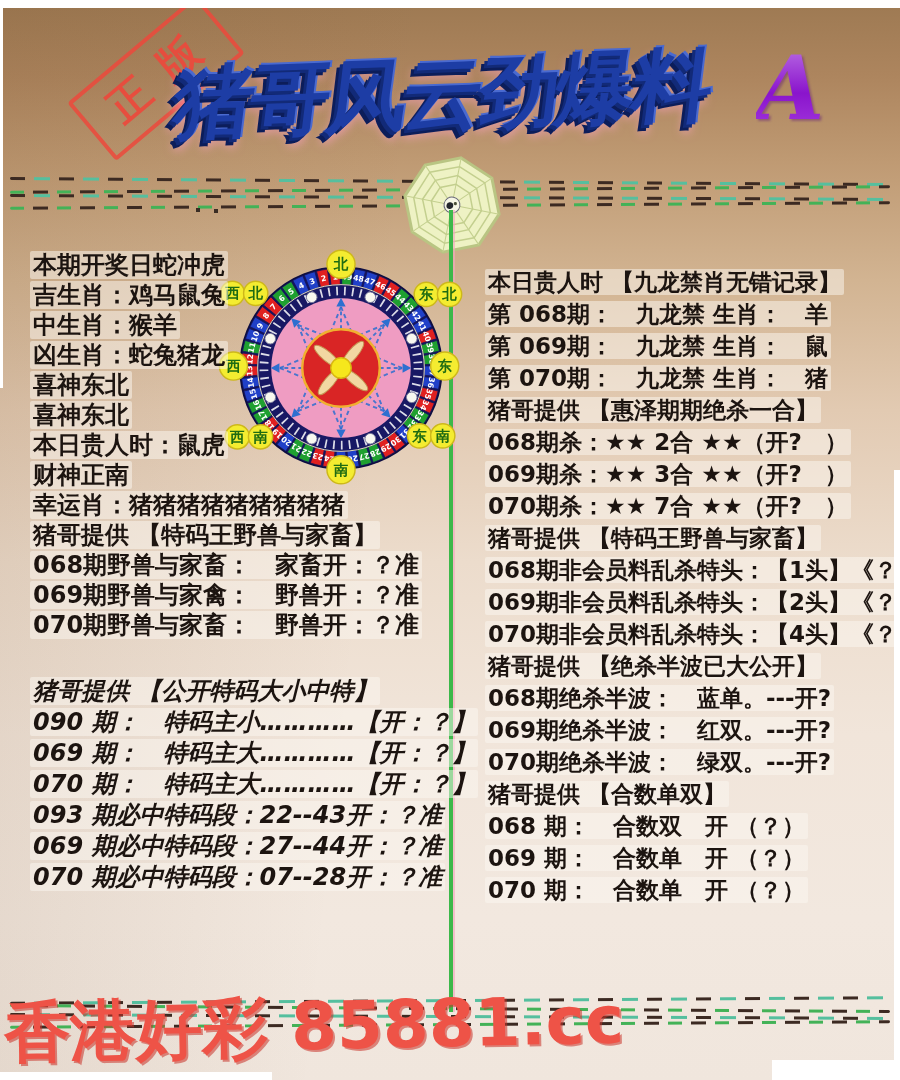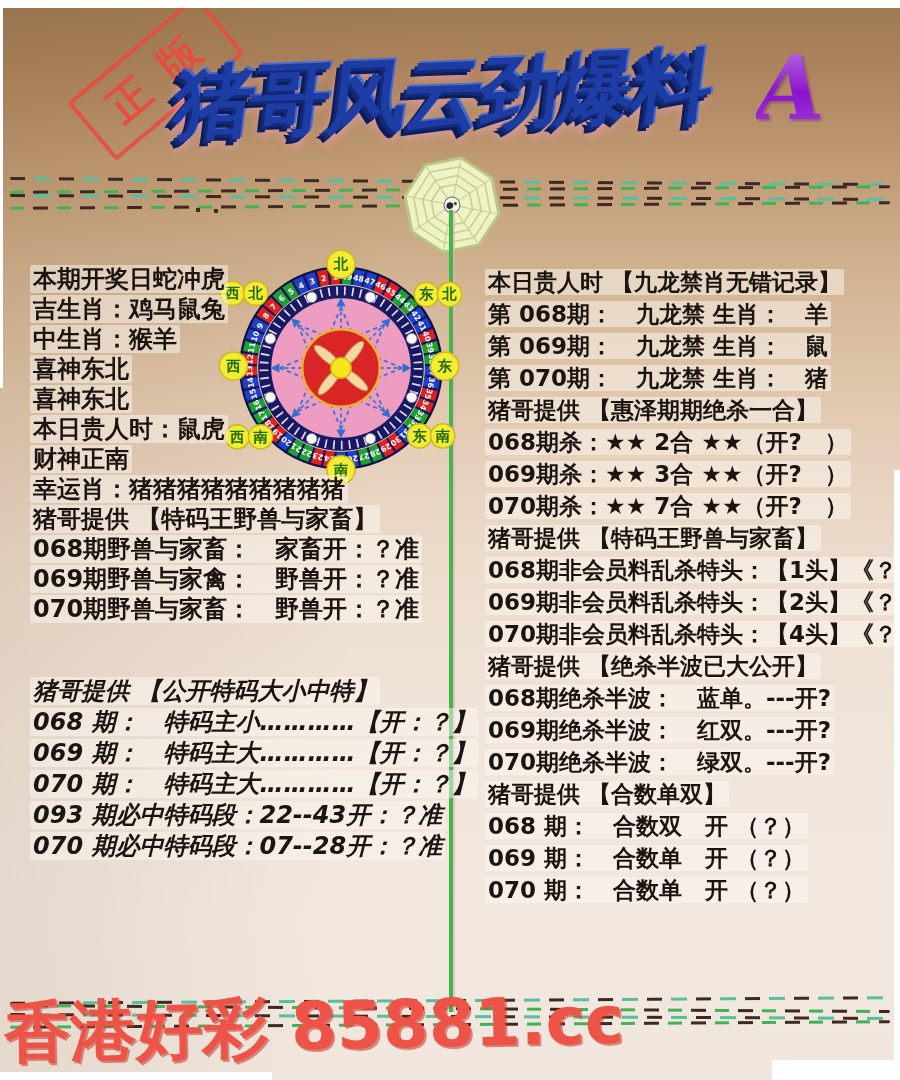--- a/index.html
+++ b/index.html
@@ -49,21 +49,21 @@
   .vline{position:absolute;left:449px;top:210px;width:4px;height:802px;background:#3db84a;}
   .vline-pink{position:absolute;left:453px;top:210px;width:2px;height:802px;background:rgba(242,168,190,.65);}
   
   .bagua{position:absolute;left:402px;top:155px;width:100px;height:100px;}
   .wheel{position:absolute;left:215px;top:242px;width:252px;height:252px;}
   svg{font-family:"DejaVu Sans","Liberation Sans",sans-serif;}
   
   .col{position:absolute;font-weight:bold;color:#1c1410;white-space:nowrap;}
   .col .ln{display:block;}
   .col .hl{background:rgba(252,248,242,.5);padding:0 3px;border-radius:2px;}
-  .left-s1{left:30px;top:264px;font-size:24px;}
+  .left-s1{left:30px;top:250px;font-size:24px;}
   .left-s1 .ln{height:30px;line-height:30px;}
   .left-s2{left:30px;top:676px;font-size:24px;}
   .left-s2 .ln{height:31px;line-height:31px;font-style:italic;}
   .right-col{left:485px;top:266px;font-size:23px;}
   .right-col .ln{height:32px;line-height:32px;}
   
   .agency{
     position:absolute;left:212px;top:1014px;font-size:40px;font-weight:bold;
     letter-spacing:5px;color:#98a2dc;white-space:nowrap;
     text-shadow:3px 3px 0 #4a58a8;
@@ -284,37 +284,39 @@
       <circle cx="81" cy="70" r="12.5" fill="#f4ec30" stroke="#cdb81a" stroke-width="1.5"></circle>
       <text x="81" y="70" font-size="15" font-weight="bold" fill="#1e6b12" text-anchor="middle" dy="5">东</text>
       <circle cx="105" cy="70" r="12.5" fill="#f4ec30" stroke="#cdb81a" stroke-width="1.5"></circle>
       <text x="105" y="70" font-size="15" font-weight="bold" fill="#1e6b12" text-anchor="middle" dy="5">南</text>
     </svg>
 
   <div class="col left-s1">
     <div class="ln"><span class="hl">本期开奖日蛇冲虎</span></div>
     <div class="ln"><span class="hl">吉生肖：鸡马鼠兔</span></div>
     <div class="ln"><span class="hl">中生肖：猴羊</span></div>
+    <div class="ln"><span class="hl">凶生肖：蛇兔猪龙</span></div>
     <div class="ln"><span class="hl">喜神东北</span></div>
     <div class="ln"><span class="hl">喜神东北</span></div>
     <div class="ln"><span class="hl">本日贵人时：鼠虎</span></div>
     <div class="ln"><span class="hl">财神正南</span></div>
     <div class="ln"><span class="hl">幸运肖：猪猪猪猪猪猪猪猪猪</span></div>
     <div class="ln"><span class="hl">猪哥提供 【特码王野兽与家畜】</span></div>
     <div class="ln"><span class="hl">068期野兽与家畜：　家畜开：？准</span></div>
     <div class="ln"><span class="hl">069期野兽与家禽：　野兽开：？准</span></div>
     <div class="ln"><span class="hl">070期野兽与家畜：　野兽开：？准</span></div>
   </div>
 
   <div class="col left-s2">
     <div class="ln"><span class="hl">猪哥提供 【公开特码大小中特】</span></div>
-    <div class="ln"><span class="hl">068 期：　特码主小…………【开：？】</span></div>
+    <div class="ln"><span class="hl">090 期：　特码主小…………【开：？】</span></div>
     <div class="ln"><span class="hl">069 期：　特码主大…………【开：？】</span></div>
     <div class="ln"><span class="hl">070 期：　特码主大…………【开：？】</span></div>
     <div class="ln"><span class="hl">093 期必中特码段：22--43开：？准</span></div>
+    <div class="ln"><span class="hl">069 期必中特码段：27--44开：？准</span></div>
     <div class="ln"><span class="hl">070 期必中特码段：07--28开：？准</span></div>
   </div>
 
   <div class="col right-col">
     <div class="ln"><span class="hl">本日贵人时 【九龙禁肖无错记录】</span></div>
     <div class="ln"><span class="hl">第 068期：　九龙禁 生肖：　羊</span></div>
     <div class="ln"><span class="hl">第 069期：　九龙禁 生肖：　鼠</span></div>
     <div class="ln"><span class="hl">第 070期：　九龙禁 生肖：　猪</span></div>
     <div class="ln"><span class="hl">猪哥提供 【惠泽期期绝杀一合】</span></div>
     <div class="ln"><span class="hl">068期杀：★★ 2合 ★★（开?　）</span></div>

